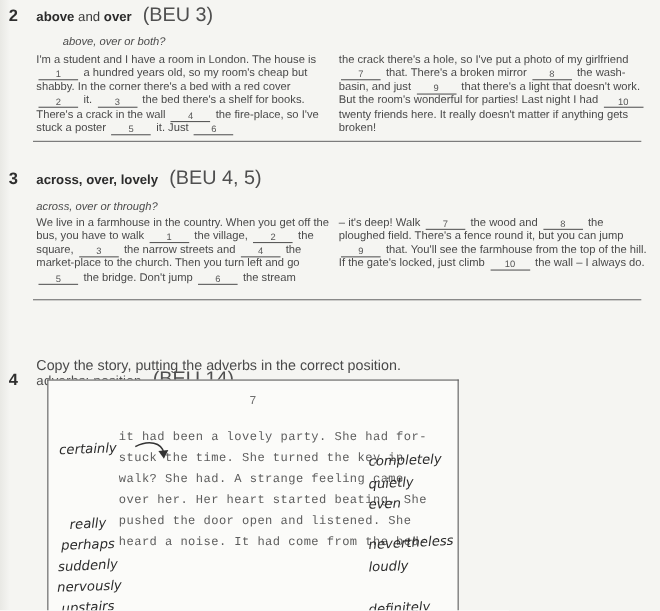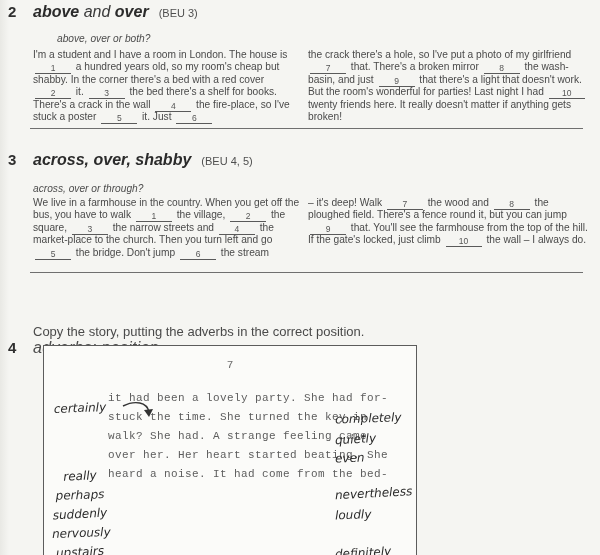--- a/index.html
+++ b/index.html
@@ -4,24 +4,24 @@
 <style>
   html,body{margin:0;padding:0;}
   #page{
     position:relative;width:600px;height:555px;overflow:hidden;
     background:#f5f5f2;font-family:"Liberation Sans",sans-serif;color:#474747;
   }
   .scan-edge{position:absolute;left:0;top:0;width:9px;height:100%;
     background:linear-gradient(to right,#d9d9d4,rgba(217,217,212,0));opacity:.45;}
   .sec-head{position:absolute;left:8px;display:flex;align-items:baseline;white-space:nowrap;}
   .sec-num{font-weight:bold;font-size:15px;color:#2f2f2f;width:25px;}
-  .sec-title{font-size:16px;color:#3a3a3a;font-style:italic;}
+  .sec-title{font-size:12px;color:#3a3a3a;}
   .sec-title .bold{font-weight:bold;color:#2b2b2b;}
   .sec-title.light{font-weight:400;color:#4c4c4c;letter-spacing:.3px;margin-top:44px;}
-  .sec-ref{font-size:11px;color:#4f4f4f;margin-left:10px;}
+  .sec-ref{font-size:18px;color:#4f4f4f;margin-left:10px;}
   .subtitle{position:absolute;left:33px;font-style:italic;font-size:10.2px;color:#4c4c4c;}
   .col{position:absolute;font-size:10.2px;line-height:12.4px;color:#4a4a4a;}
   .blank{display:inline-block;width:36px;border-bottom:1px solid #5a5a5a;
     text-align:center;font-size:8.5px;line-height:10px;color:#555;
     vertical-align:baseline;position:relative;top:1px;margin:0 2px;}
   .rule{position:absolute;left:30px;width:553px;height:1px;background:#6f6f6f;}
   .instruction{position:absolute;left:33px;font-size:13px;color:#4a4a4a;}
   #story-box{position:absolute;left:43px;top:345px;width:372px;height:211px;
     border:1px solid #5c5c5c;border-bottom:none;background:#fbfbf9;}
   #story-pagenum{position:absolute;top:13px;left:0;width:100%;text-align:center;
@@ -48,21 +48,21 @@
     <span class="sec-title"><span class="bold">above</span><span> and </span><span class="bold">over</span></span>
     <span class="sec-ref">(BEU 3)</span>
   </div>
   <div class="subtitle" style="top:33px;margin-left:24px;">above, over or both?</div>
   <div class="col" style="top:49px;left:33px;width:268px;"><span>I'm a student and I have a room in London. The house is </span><span class="blank">1</span><span> a hundred years old, so my room's cheap but shabby. In the corner there's a bed with a red cover </span><span class="blank">2</span><span> it. </span><span class="blank">3</span><span> the bed there's a shelf for books. There's a crack in the wall </span><span class="blank">4</span><span> the fire-place, so I've stuck a poster </span><span class="blank">5</span><span> it. Just </span><span class="blank">6</span></div>
   <div class="col" style="top:49px;left:308px;width:282px;"><span>the crack there's a hole, so I've put a photo of my girlfriend </span><span class="blank">7</span><span> that. There's a broken mirror </span><span class="blank">8</span><span> the wash-basin, and just </span><span class="blank">9</span><span> that there's a light that doesn't work. But the room's wonderful for parties! Last night I had </span><span class="blank">10</span><span> twenty friends here. It really doesn't matter if anything gets broken!</span></div>
   <div class="rule" style="top:128px;"></div>
 
   <div class="sec-head" style="top:151px;">
     <span class="sec-num">3</span>
-    <span class="sec-title"><span class="bold">across, over, shabby</span></span>
+    <span class="sec-title"><span class="bold">across, over, lovely</span></span>
     <span class="sec-ref">(BEU 4, 5)</span>
   </div>
   <div class="subtitle" style="top:183px;font-style:italic;">across, over or through?</div>
   <div class="col" style="top:197px;left:33px;width:268px;"><span>We live in a farmhouse in the country. When you get off the bus, you have to walk </span><span class="blank">1</span><span> the village, </span><span class="blank">2</span><span> the square, </span><span class="blank">3</span><span> the narrow streets and </span><span class="blank">4</span><span> the market-place to the church. Then you turn left and go </span><span class="blank">5</span><span> the bridge. Don't jump </span><span class="blank">6</span><span> the stream</span></div>
   <div class="col" style="top:197px;left:308px;width:282px;"><span>– it's deep! Walk </span><span class="blank">7</span><span> the wood and </span><span class="blank">8</span><span> the ploughed field. There's a fence round it, but you can jump </span><span class="blank">9</span><span> that. You'll see the farmhouse from the top of the hill. If the gate's locked, just climb </span><span class="blank">10</span><span> the wall – I always do.</span></div>
   <div class="rule" style="top:272px;"></div>
 
   <div class="sec-head" style="top:295px;">
     <span class="sec-num">4</span>
     <span class="sec-title light"><span>adverbs: position</span></span>
@@ -70,20 +70,21 @@
   </div>
   <div class="instruction" style="top:324px;">Copy the story, putting the adverbs in the correct position.</div>
 
   <div id="story-box">
     <div id="story-pagenum">7</div>
     <div id="typed">
         <div>it had been a lovely party. She had for-</div>
         <div>stuck the time. She turned the key in</div>
         <div>walk? She had. A strange feeling came</div>
         <div>over her. Her heart started beating. She</div>
+        <div>pushed the door open and listened. She</div>
         <div>heard a noise. It had come from the bed-</div>
       </div>
     <div id="adv-left" class="adv-col">
         <div class="adverb" style="top: 55px;">certainly</div>
         <div class="adverb" style="top: 123px;">really</div>
         <div class="adverb" style="top: 142px;">perhaps</div>
         <div class="adverb" style="top: 161px;">suddenly</div>
         <div class="adverb" style="top: 180px;">nervously</div>
         <div class="adverb" style="top: 199px;">upstairs</div>
       </div>

